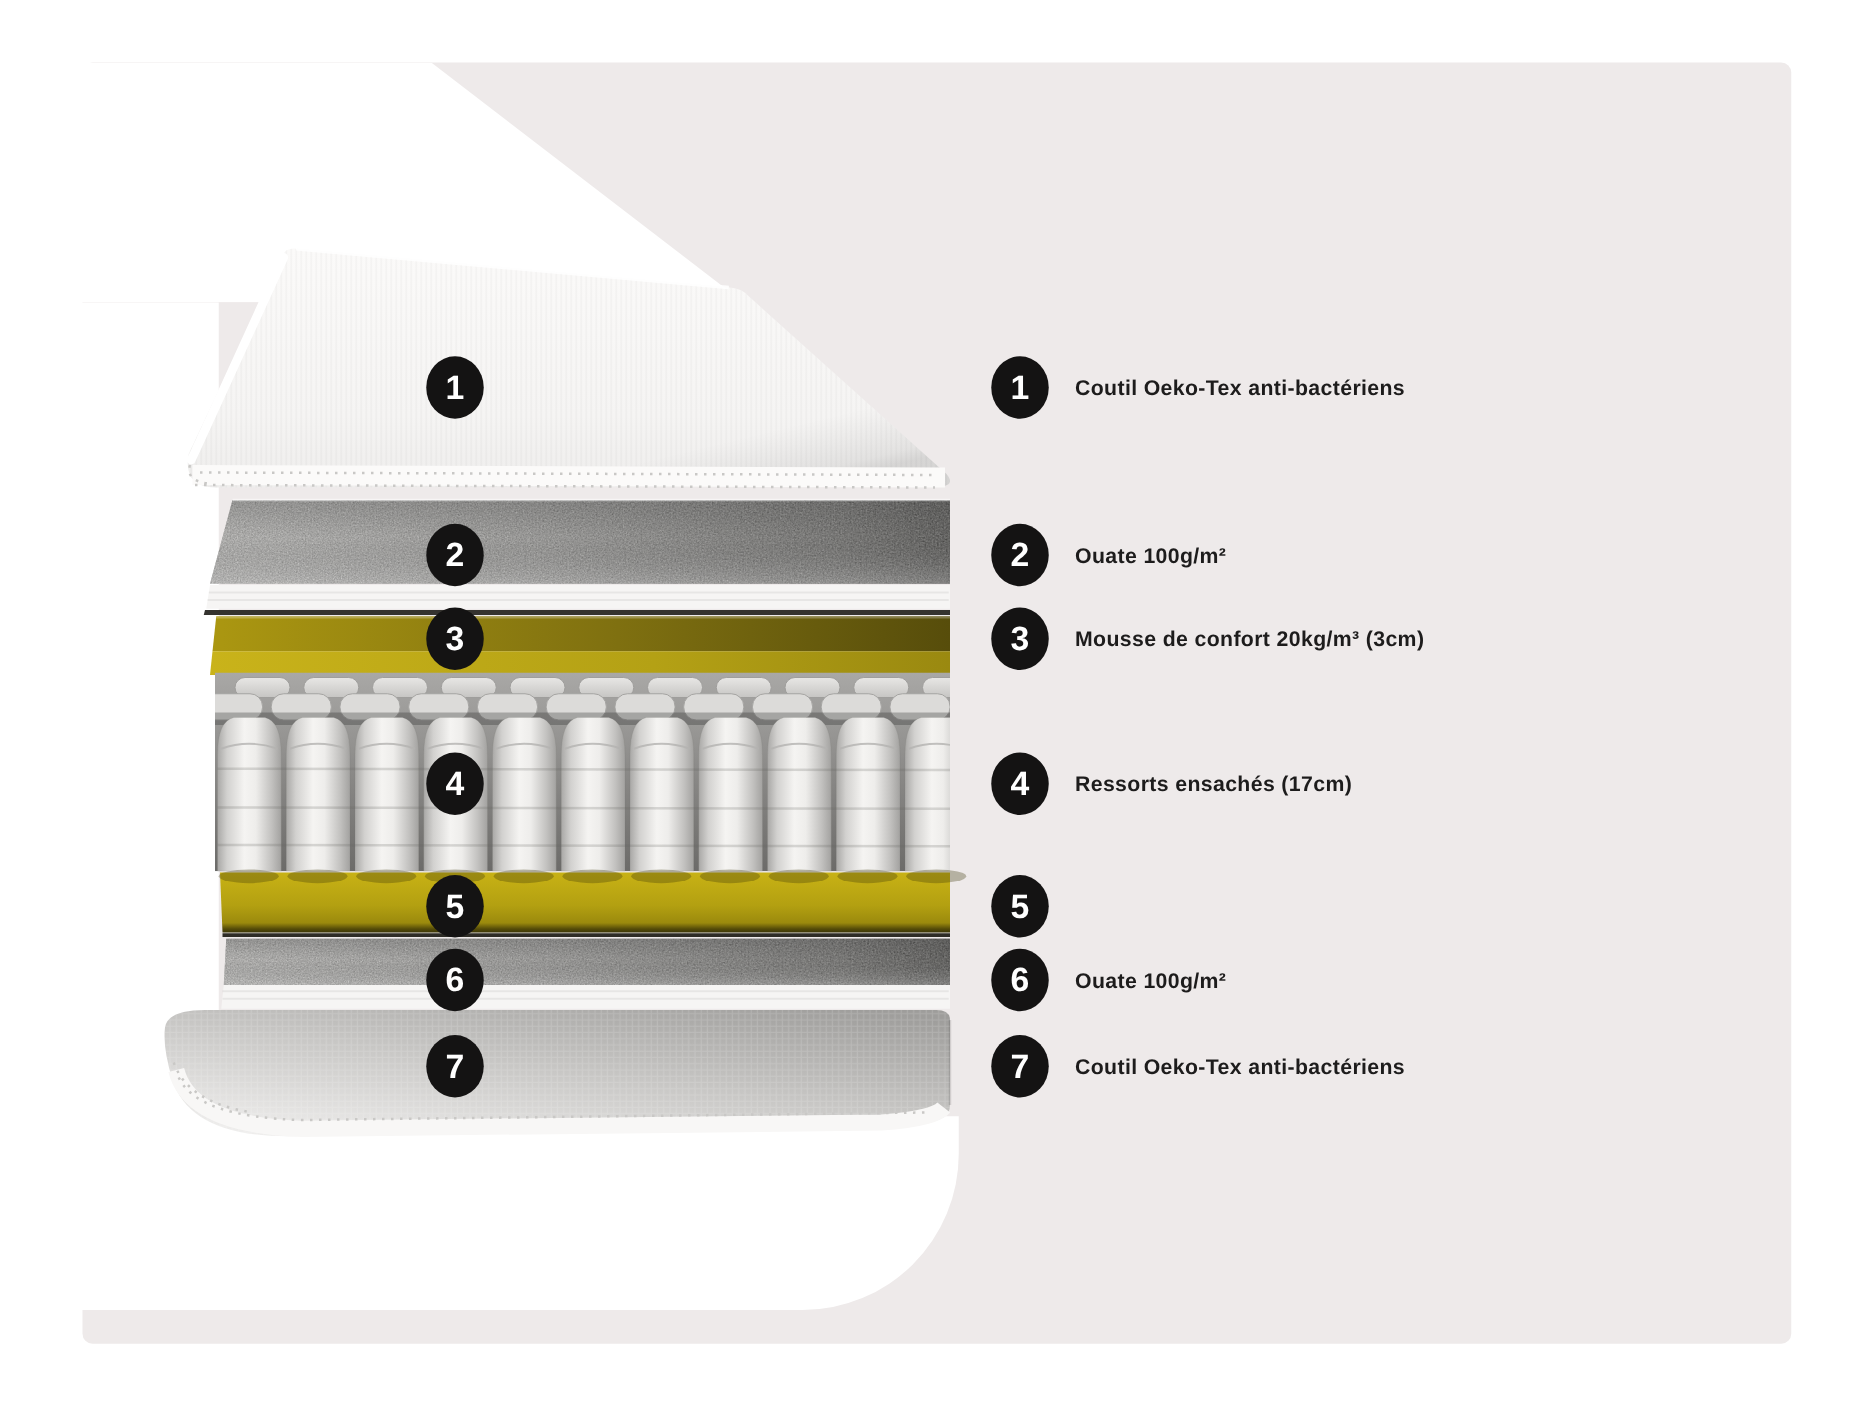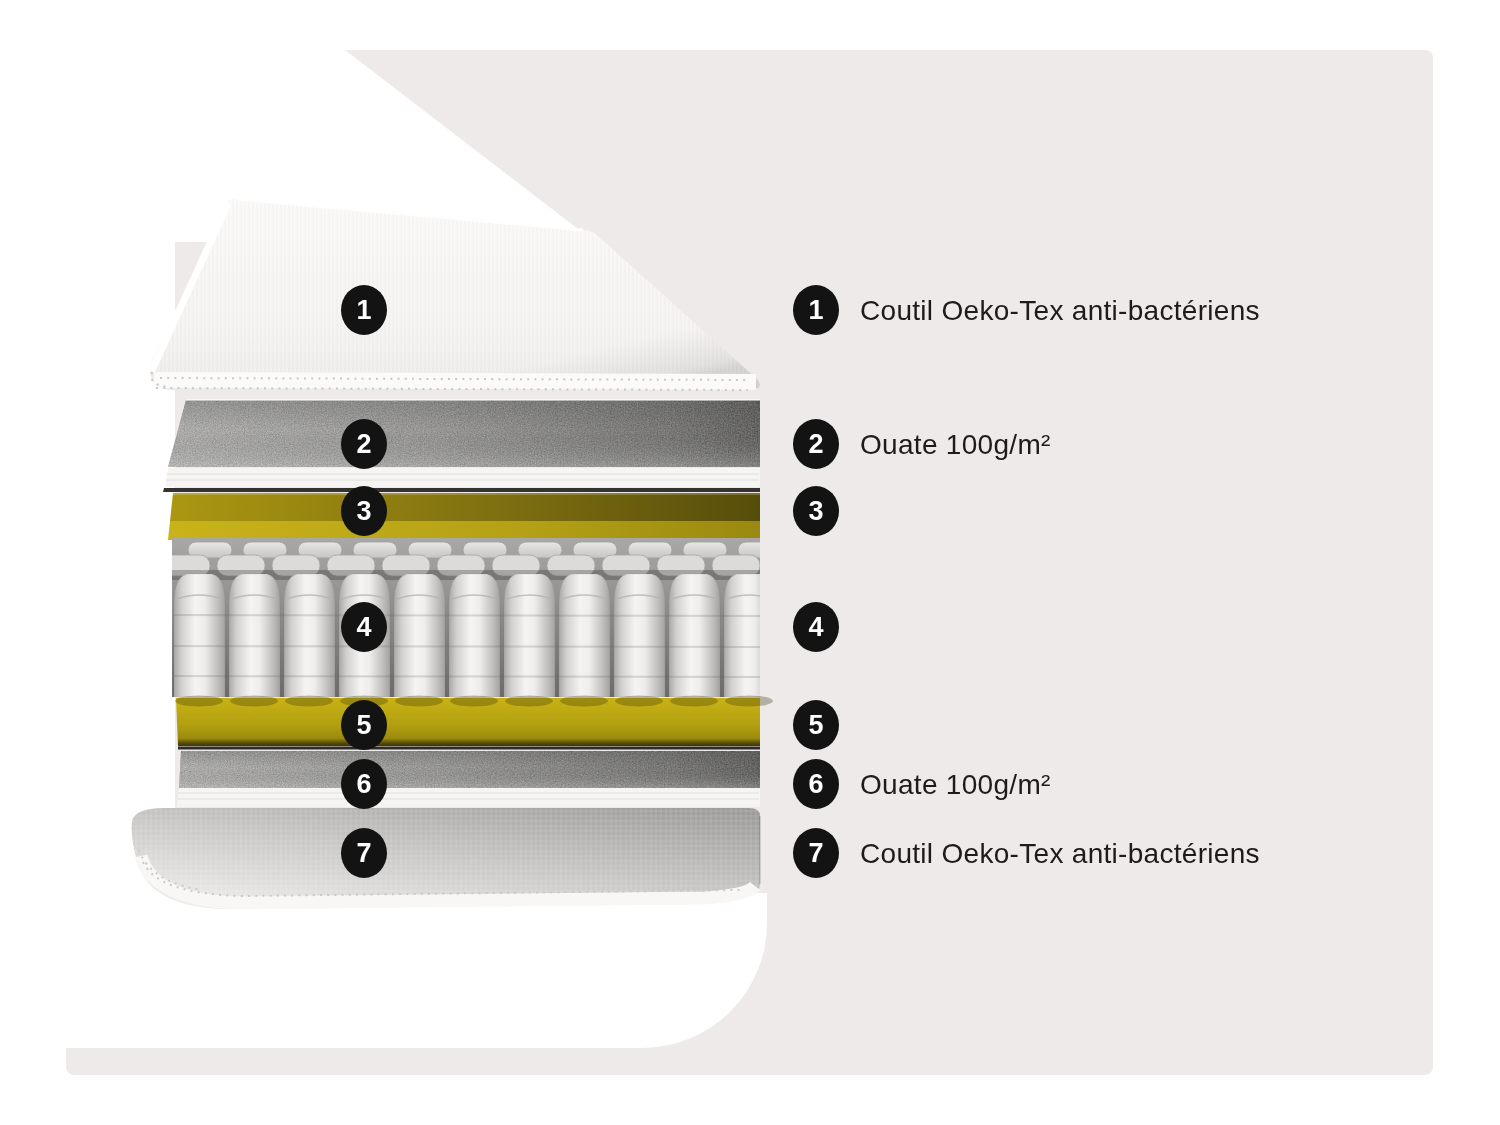--- a/index.html
+++ b/index.html
@@ -19,21 +19,21 @@
                 border-bottom-right-radius:125px;}
   .mattress{position:absolute;left:0;top:0;width:1500px;height:1125px;pointer-events:none;}
   
   .badge{position:absolute;width:46px;height:50px;border-radius:50%;background:#141313;
          color:#ffffff;display:flex;align-items:center;justify-content:center;
          font-size:27px;font-weight:600;}
   .m-badge{left:341px;}
   
   .lg-row{position:absolute;left:793px;height:50px;display:flex;align-items:center;gap:21px;}
   .lg-badge{position:static;}
-  .lg-label{font-size:28px;font-weight:400;color:#1d1c1c;letter-spacing:.3px;
+  .lg-label{font-size:17px;font-weight:700;color:#1d1c1c;letter-spacing:.3px;
             white-space:nowrap;padding-top:1px;}
   .t1{top:285px}.t2{top:419px}.t3{top:486px}.t4{top:602px}.t5{top:700px}.t6{top:759px}.t7{top:828px}
 </style>
 </head>
 <body>
 
 <div class="stage">
 
   <div class="panel"></div>
   <div class="notch"></div>
@@ -262,23 +262,25 @@
   <div class="lg-row t1">
     <div class="badge lg-badge">1</div>
     <div class="lg-label">Coutil Oeko-Tex anti-bactériens</div>
   </div>
   <div class="lg-row t2">
     <div class="badge lg-badge">2</div>
     <div class="lg-label">Ouate 100g/m²</div>
   </div>
   <div class="lg-row t3">
     <div class="badge lg-badge">3</div>
+    <div class="lg-label">Mousse de confort 20kg/m³ (3cm)</div>
   </div>
   <div class="lg-row t4">
     <div class="badge lg-badge">4</div>
+    <div class="lg-label">Ressorts ensachés (17cm)</div>
   </div>
   <div class="lg-row t5">
     <div class="badge lg-badge">5</div>
   </div>
   <div class="lg-row t6">
     <div class="badge lg-badge">6</div>
     <div class="lg-label">Ouate 100g/m²</div>
   </div>
   <div class="lg-row t7">
     <div class="badge lg-badge">7</div>

